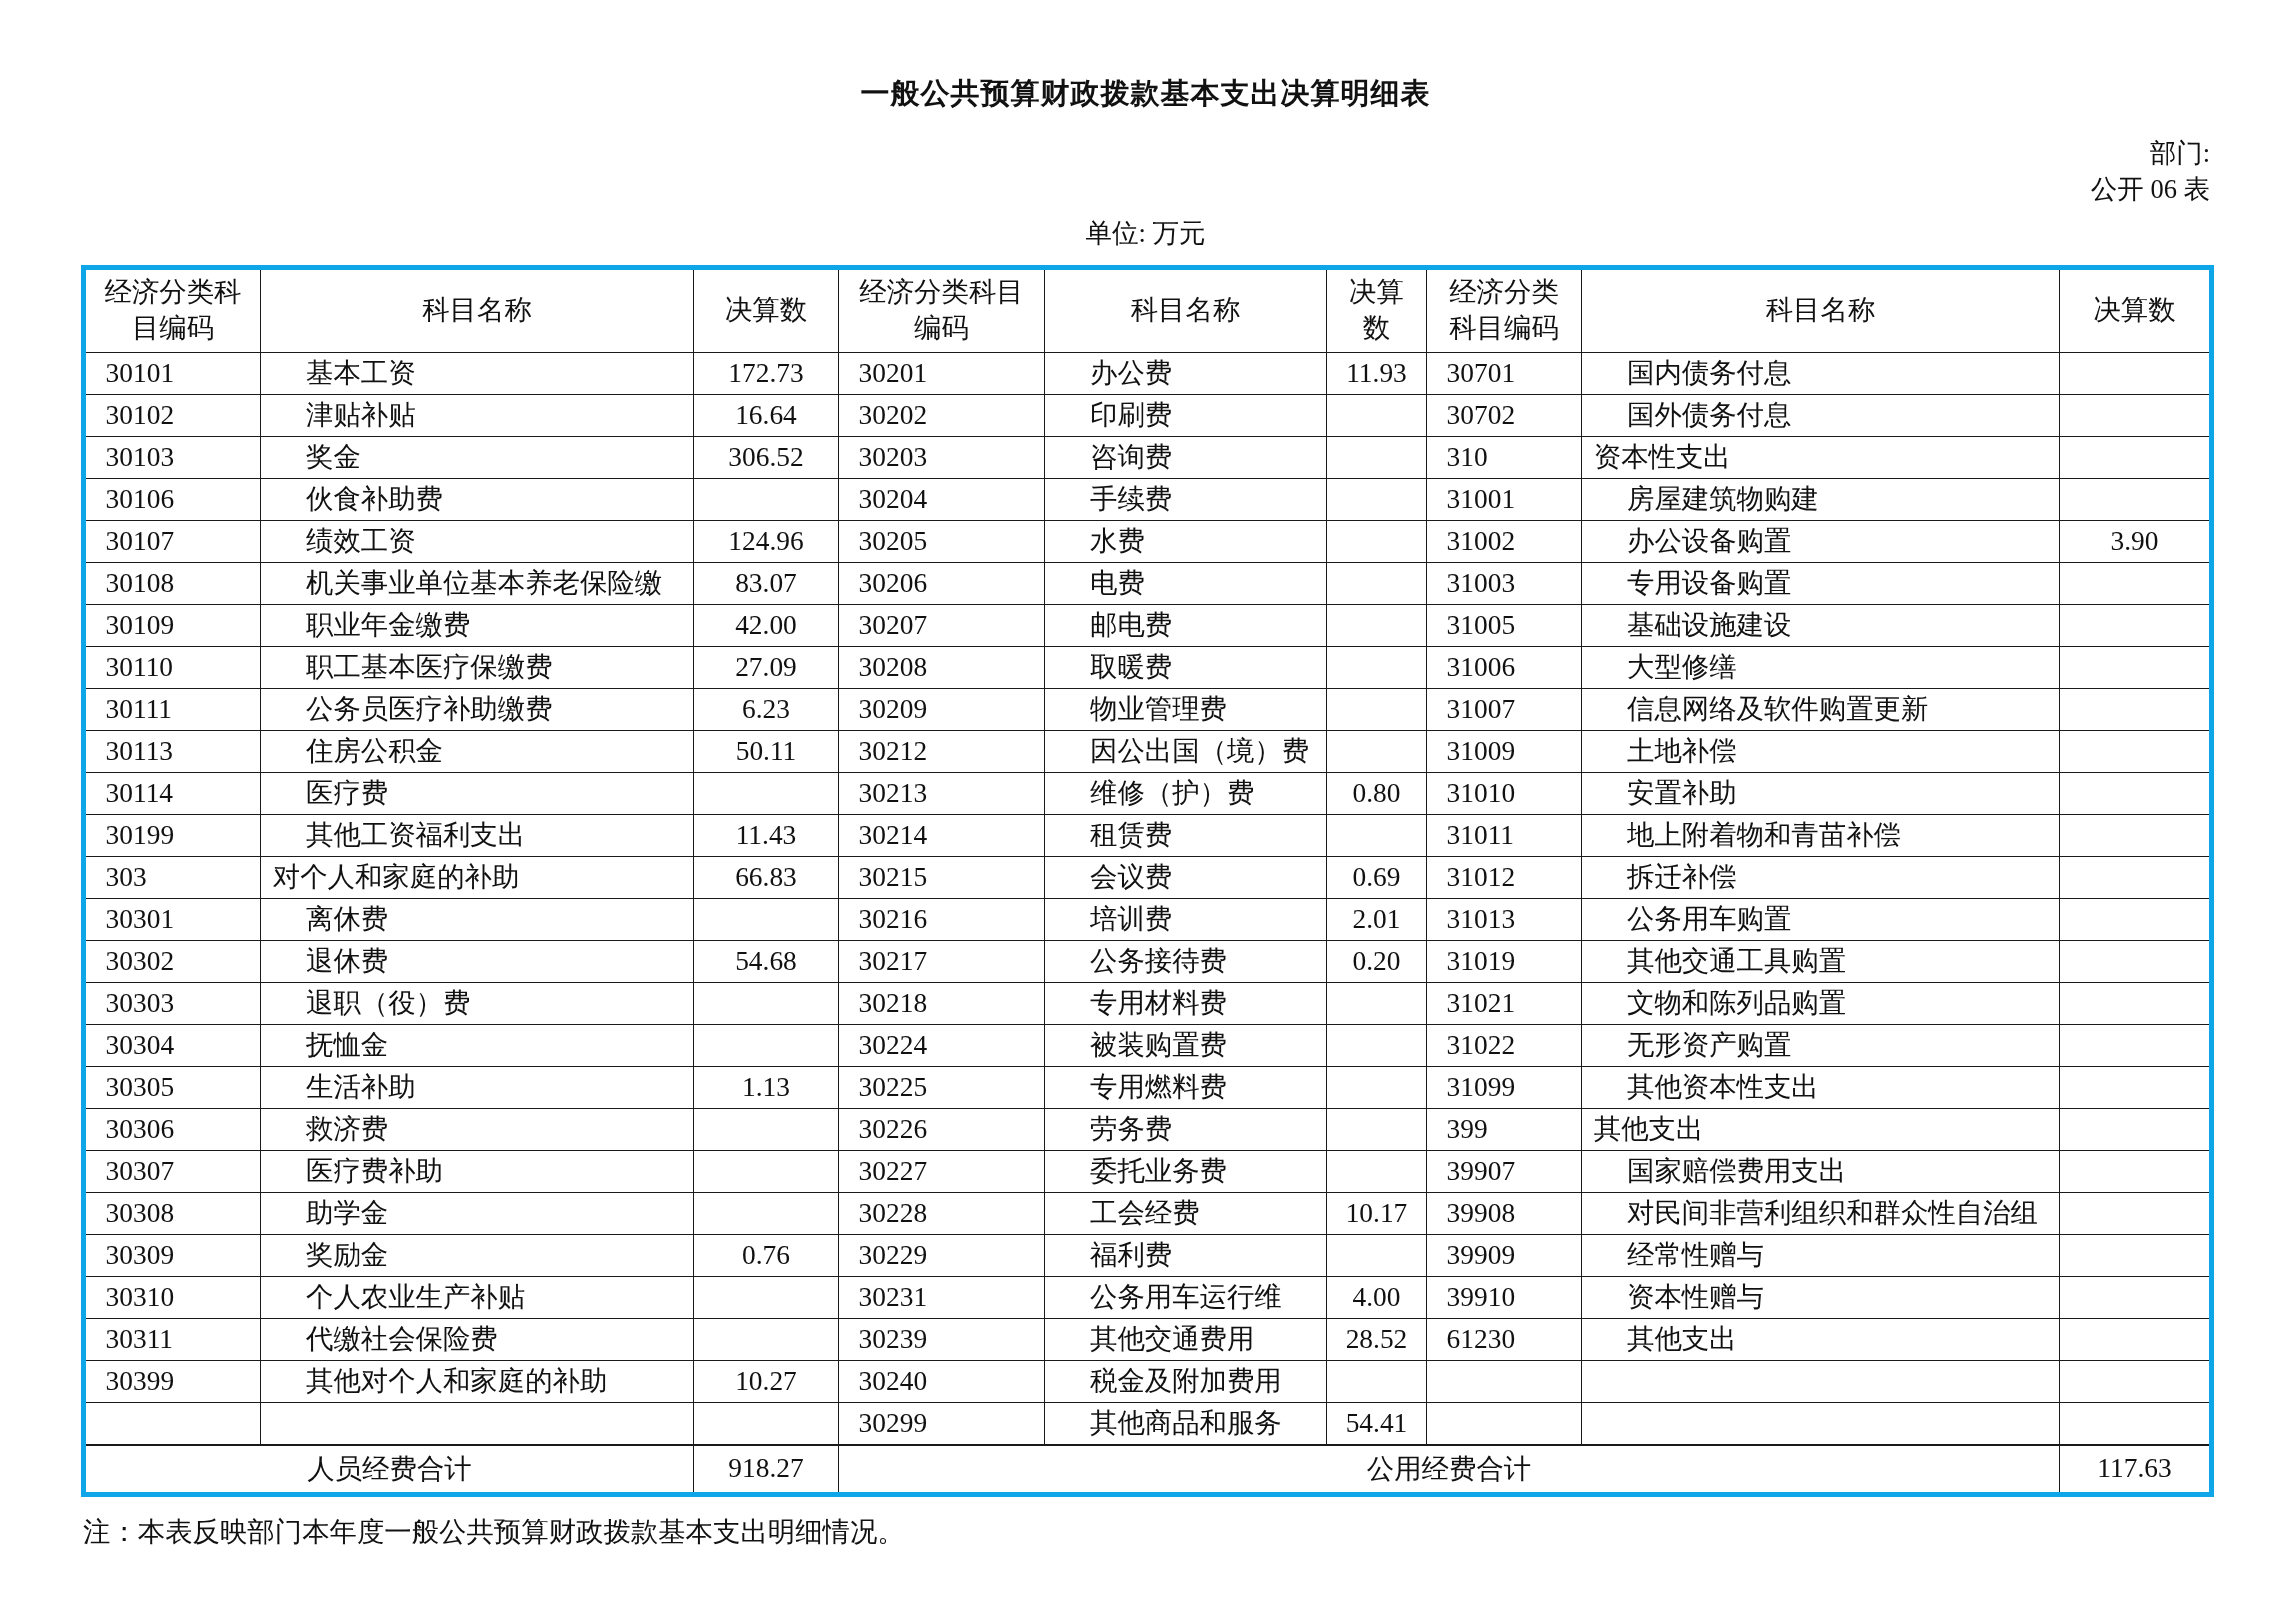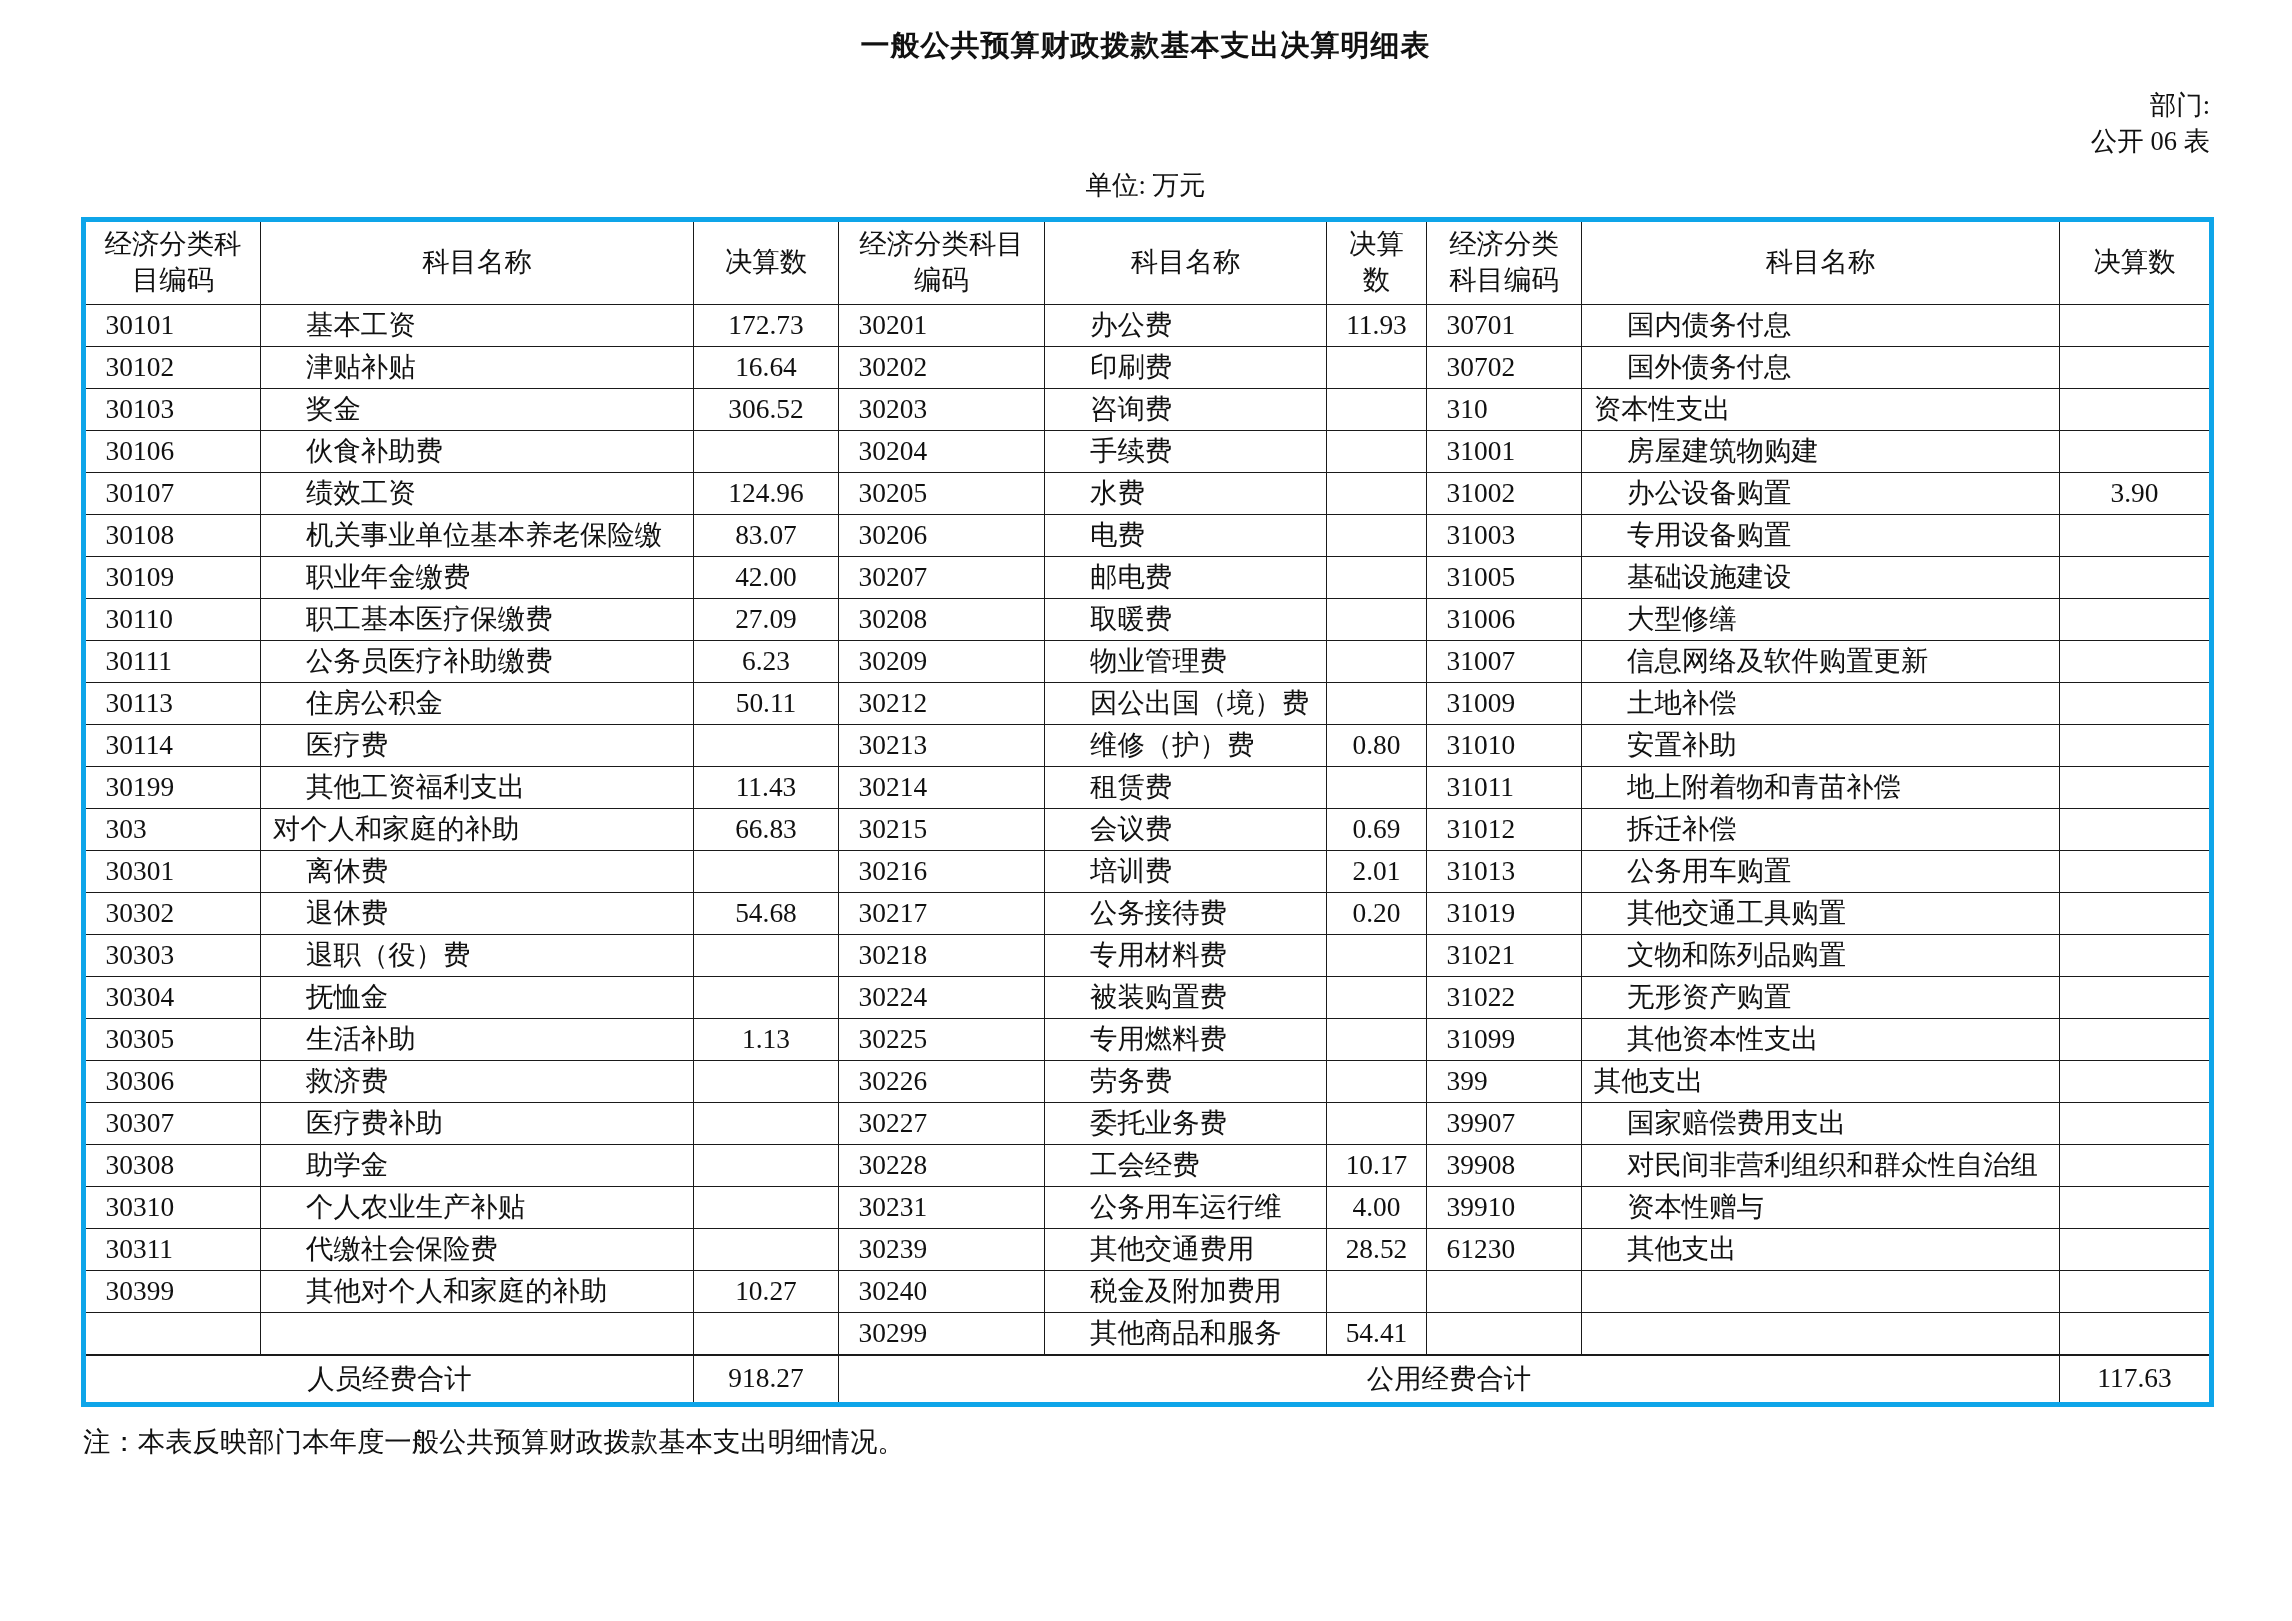--- a/index.html
+++ b/index.html
@@ -2,21 +2,21 @@
 <html><head>
 <meta charset="utf-8">
 <style>
   html,body{margin:0;padding:0;background:#ffffff;}
   body{
     width:2293px;height:1621px;
     font-family:"Liberation Serif","DejaVu Serif",serif;
     color:#111111;
   }
   .sheet{position:relative;width:2293px;height:1621px;overflow:hidden;background:#ffffff;}
-  .doc{width:2129px;margin-left:81px;}
+  .doc{width:2129px;margin-left:81px;margin-top:48px;}
   .title{
     text-align:center;font-size:29px;font-weight:bold;
     padding-top:25.5px;letter-spacing:1px;
   }
   .meta{
     display:flex;justify-content:space-between;align-items:flex-end;
     margin-top:21.6px;font-size:26.5px;flex-direction:column;
   }
   .meta-left{margin-left:56px;}
   .unit-line{text-align:center;font-size:26.5px;margin-top:7.8px;}
@@ -308,20 +308,31 @@
             <td class="name indent">助学金</td>
             <td class="amount"></td>
             <td class="code">30228</td>
             <td class="name indent">工会经费</td>
             <td class="amount">10.17</td>
             <td class="code">39908</td>
             <td class="name indent">对民间非营利组织和群众性自治组</td>
             <td class="amount"></td>
           </tr>
           <tr>
+            <td class="code">30309</td>
+            <td class="name indent">奖励金</td>
+            <td class="amount">0.76</td>
+            <td class="code">30229</td>
+            <td class="name indent">福利费</td>
+            <td class="amount"></td>
+            <td class="code">39909</td>
+            <td class="name indent">经常性赠与</td>
+            <td class="amount"></td>
+          </tr>
+          <tr>
             <td class="code">30310</td>
             <td class="name indent">个人农业生产补贴</td>
             <td class="amount"></td>
             <td class="code">30231</td>
             <td class="name indent">公务用车运行维</td>
             <td class="amount">4.00</td>
             <td class="code">39910</td>
             <td class="name indent">资本性赠与</td>
             <td class="amount"></td>
           </tr>

